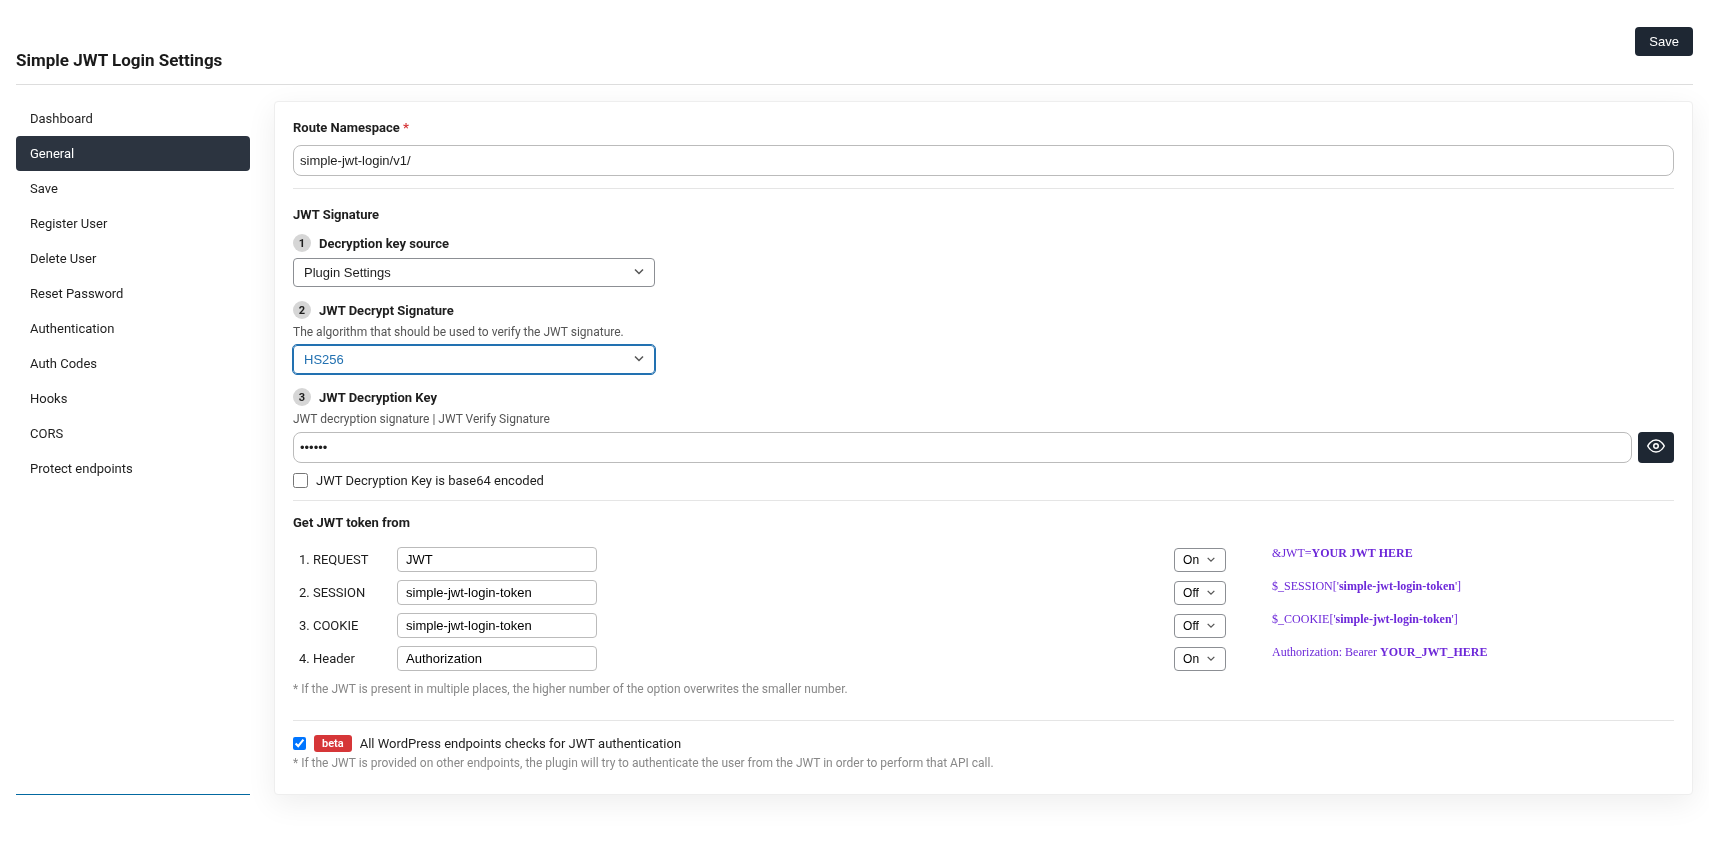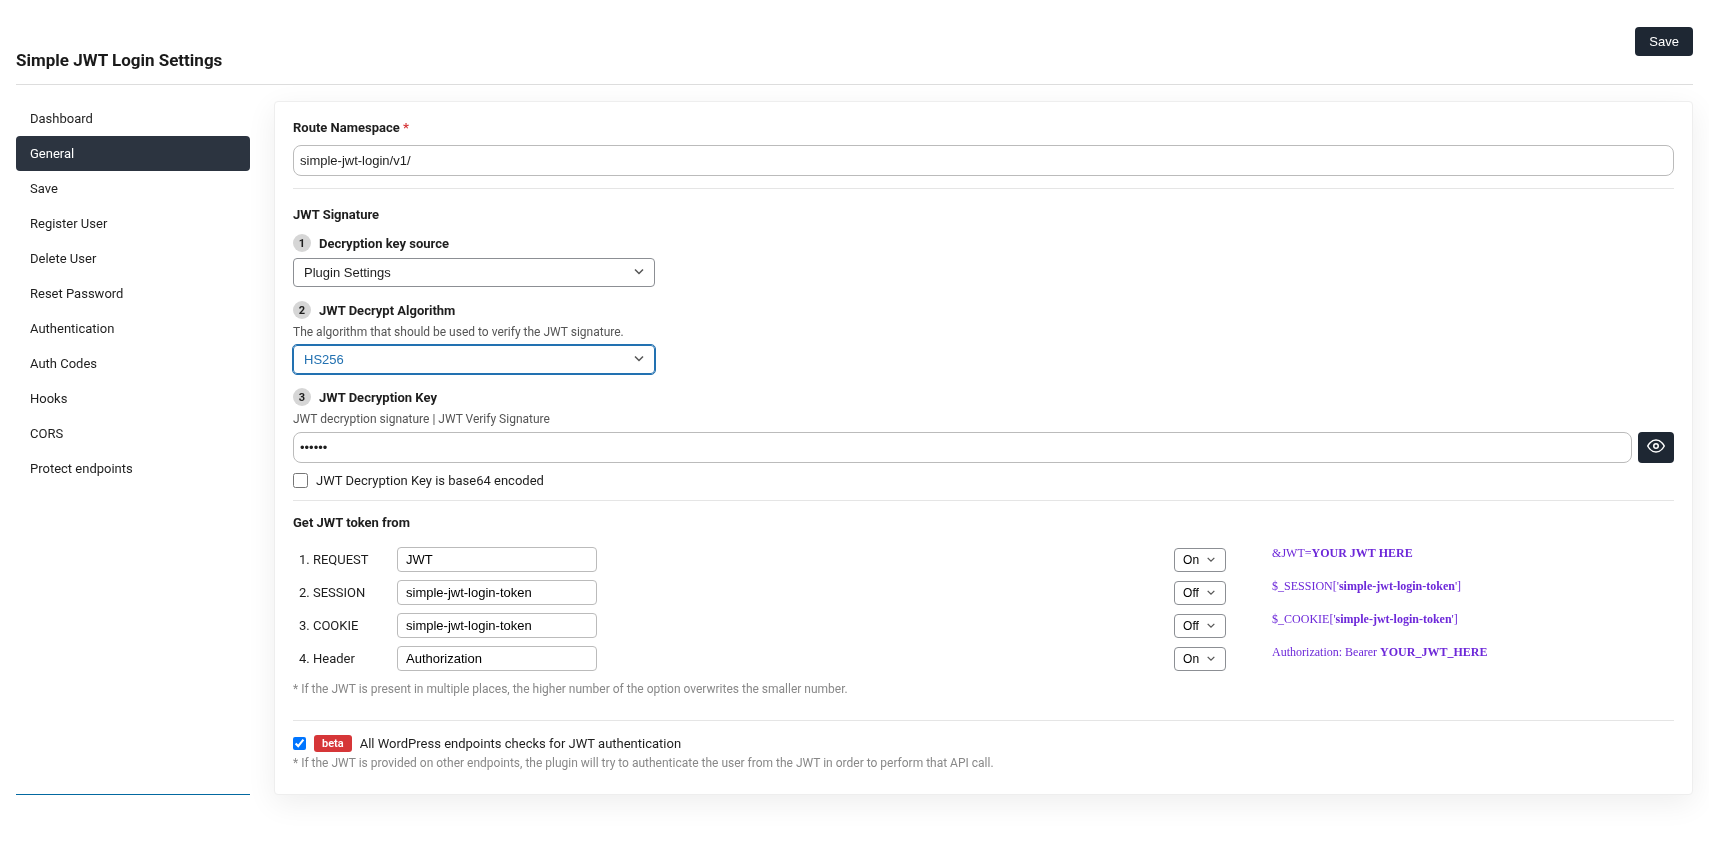--- a/index.html
+++ b/index.html
@@ -306,21 +306,21 @@
           <svg width="12" height="12" viewBox="0 0 12 12">
               <path d="M2 4 L6 8 L10 4" stroke="currentColor" stroke-width="1.5" fill="none"></path>
             </svg>
         </span>
       </div>
 
       
       <div style="height:14px"></div>
       <div class="step-row">
         <span class="step-badge">2</span>
-        <span class="step-title">JWT Decrypt Algorithm</span>
+        <span class="step-title">JWT Decrypt Signature</span>
       </div>
       <div class="helper-text">The algorithm that should be used to verify the JWT signature.</div>
       <div class="select-wrap focused">
         <select>
           <option>HS256</option>
         </select>
         <span class="chevron">
           <svg width="12" height="12" viewBox="0 0 12 12">
               <path d="M2 4 L6 8 L10 4" stroke="currentColor" stroke-width="1.5" fill="none"></path>
             </svg>

